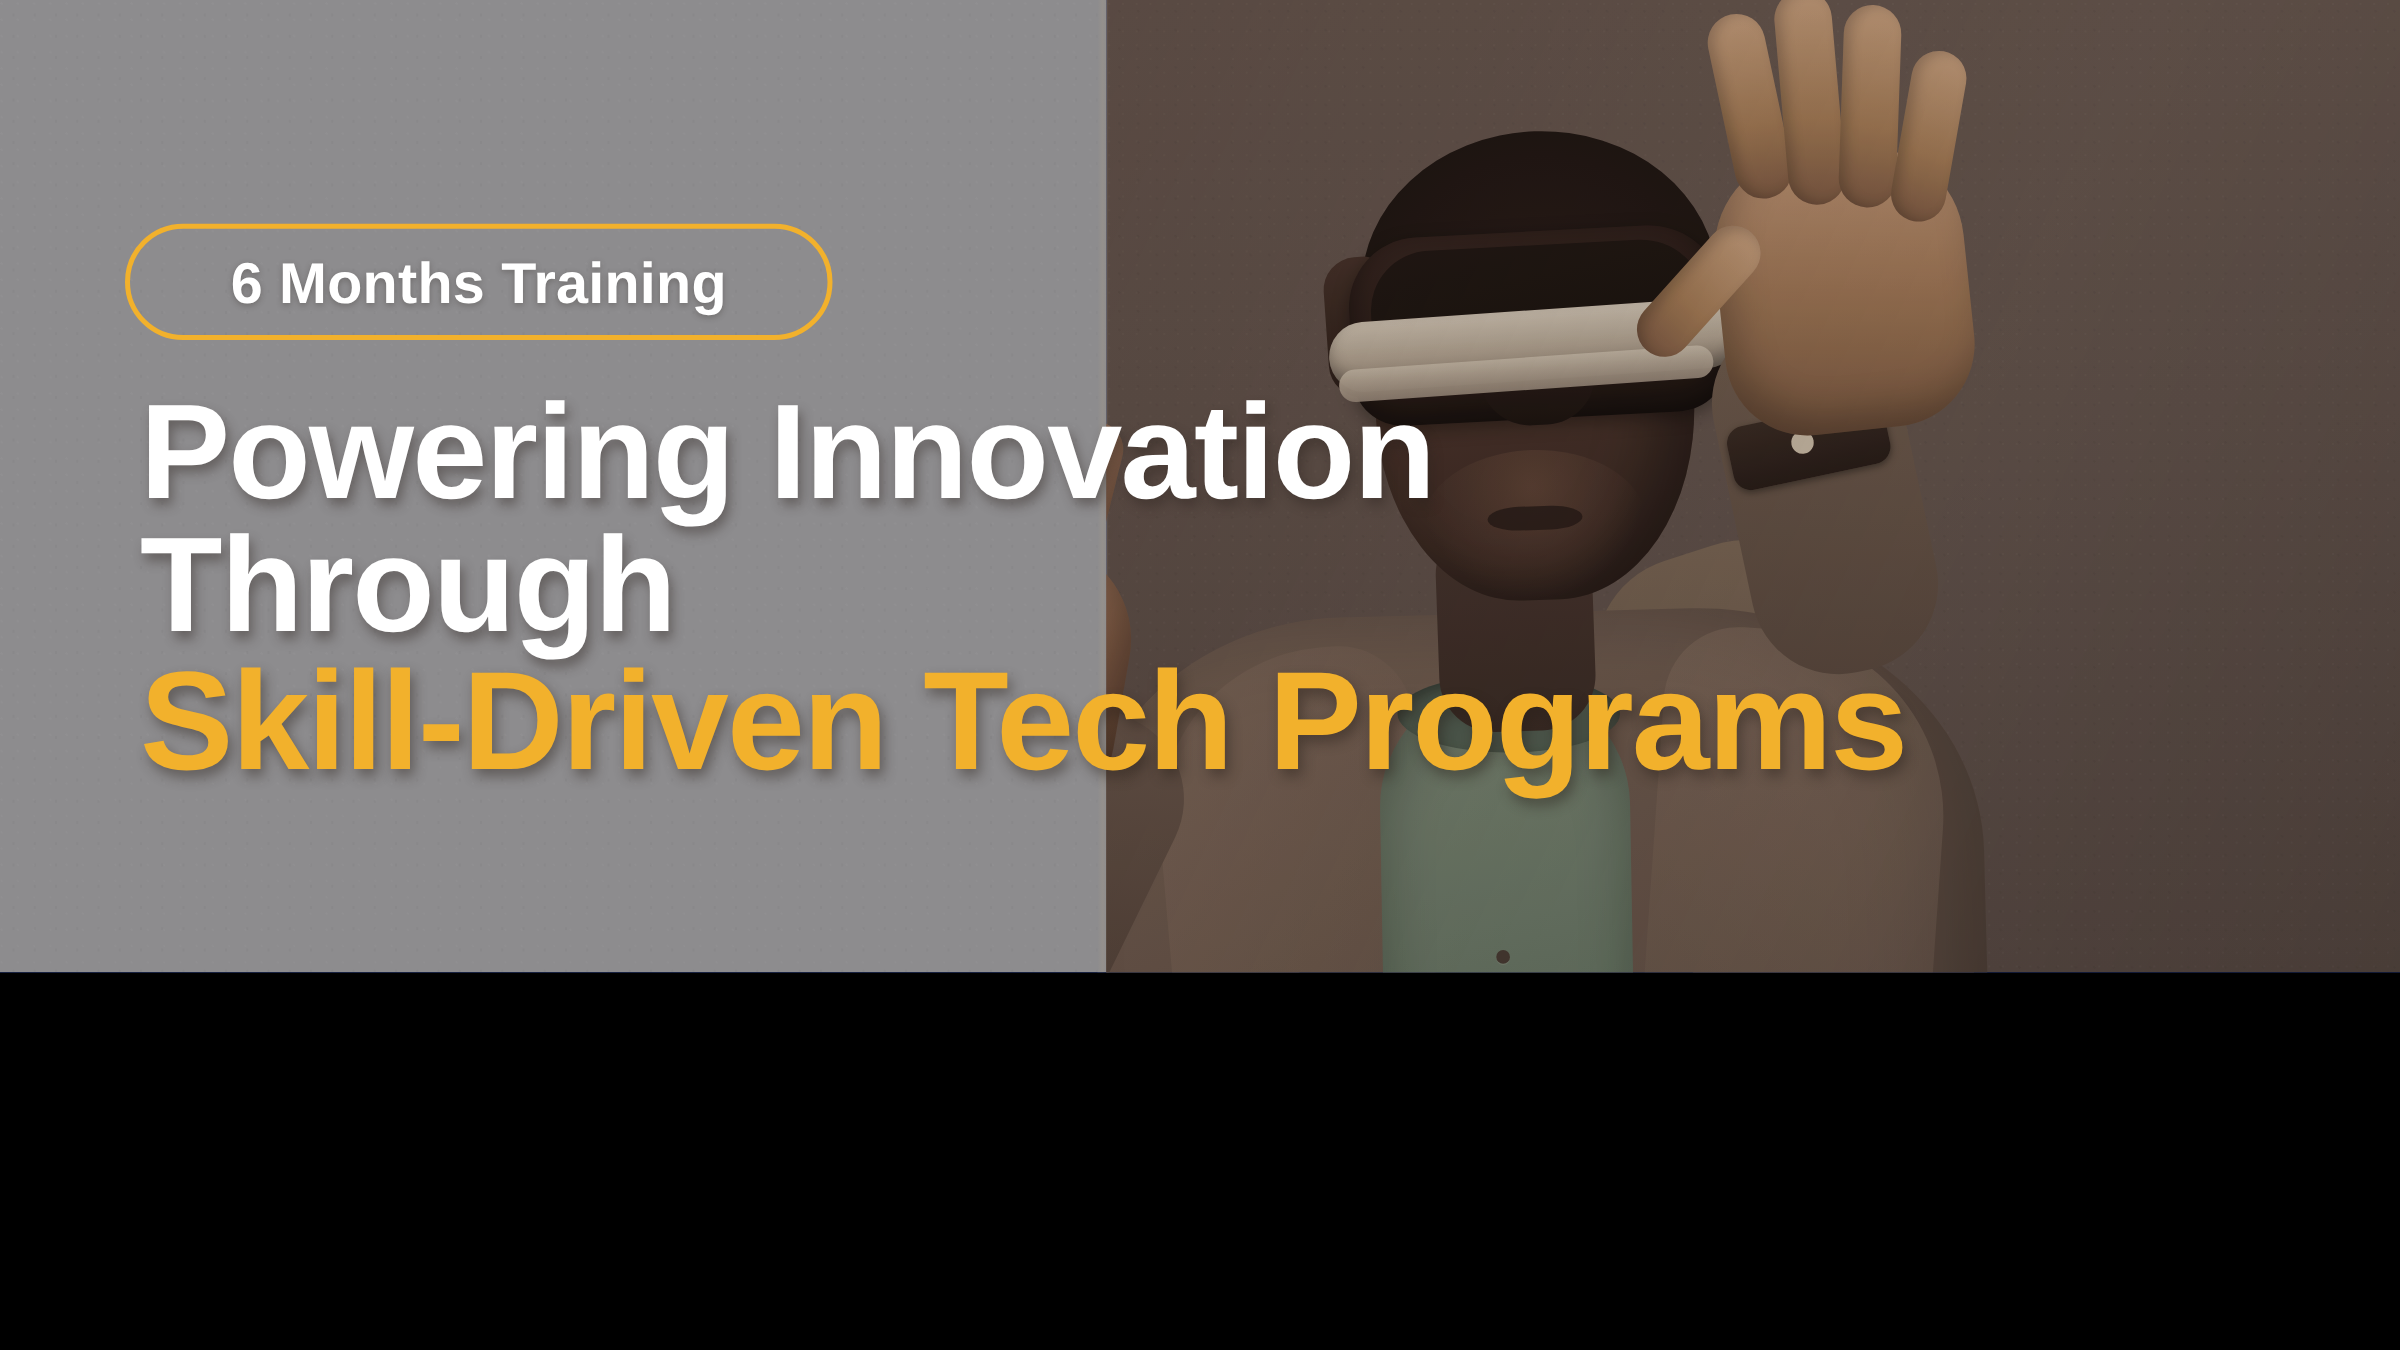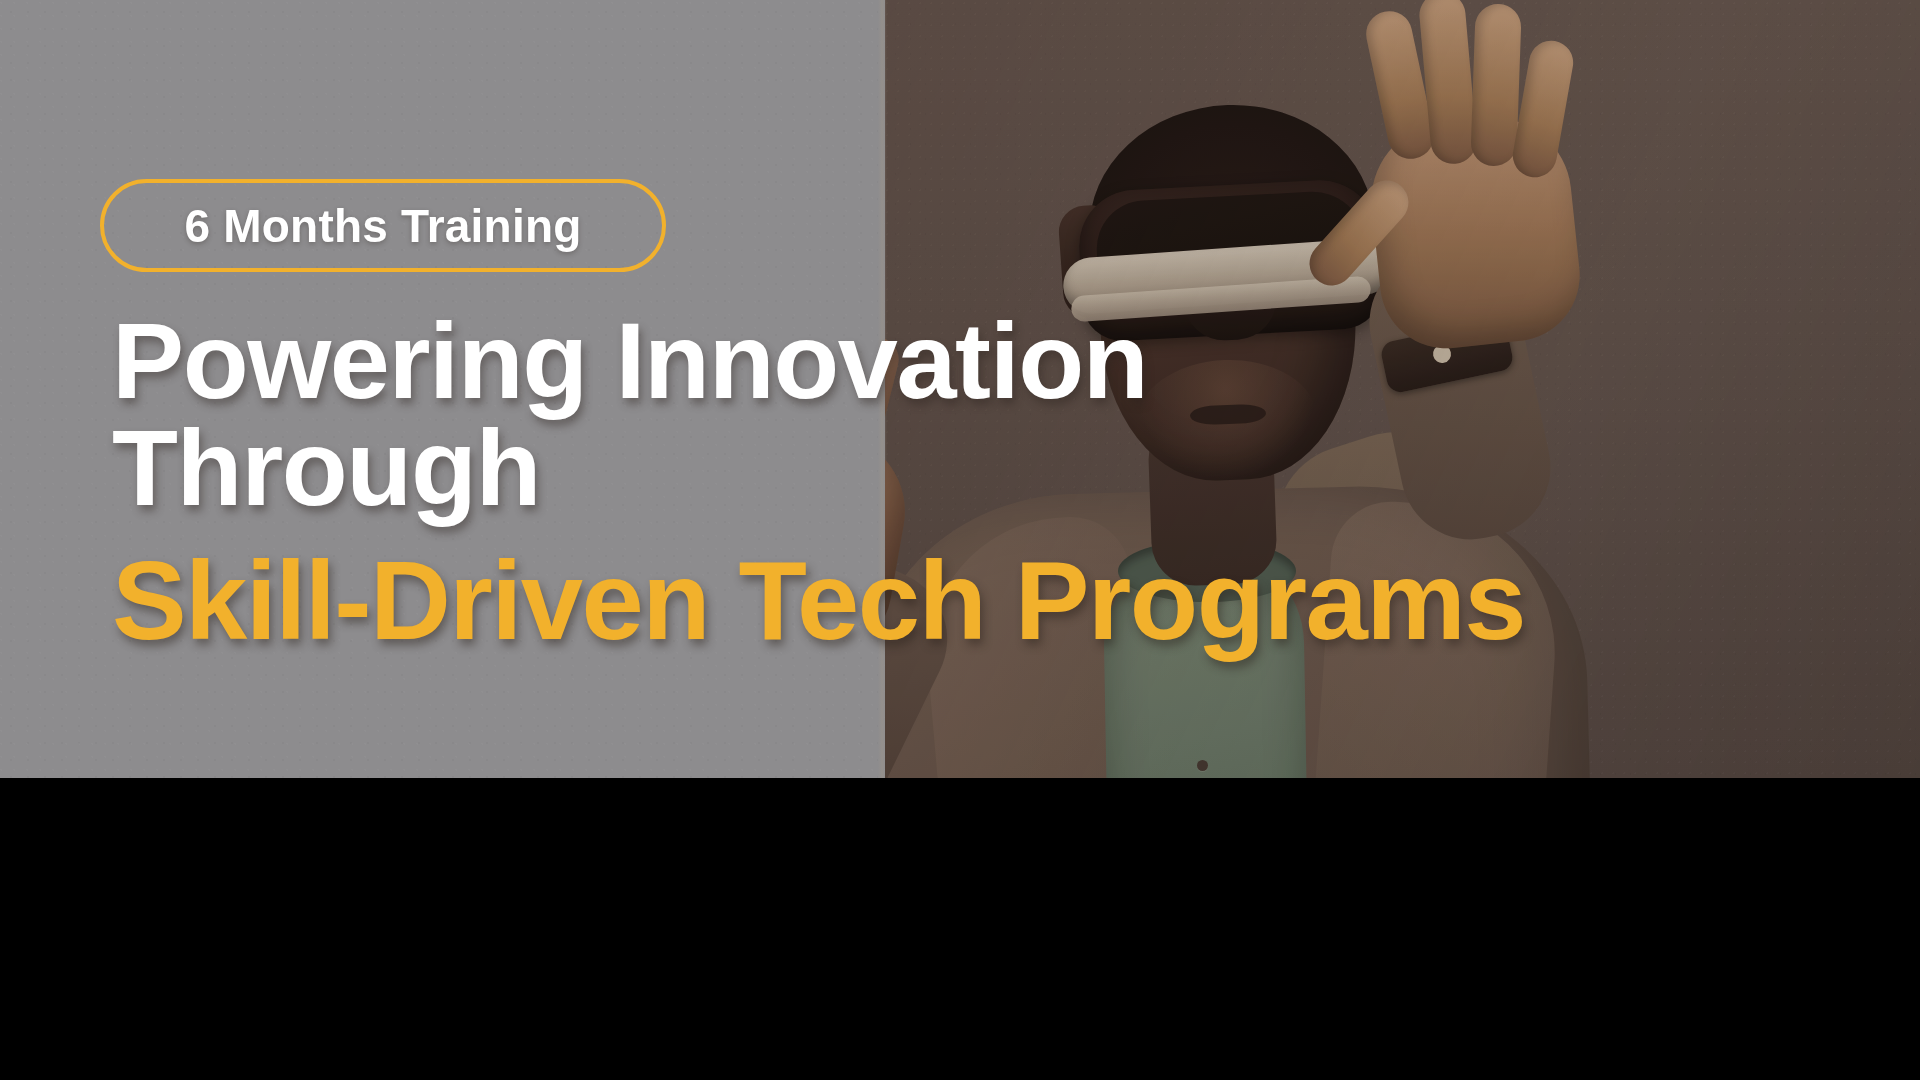--- a/index.html
+++ b/index.html
@@ -338,21 +338,20 @@
     padding:0;
   }
   .hl-white{
     color:#FFFFFF;
     text-shadow: 3px 6px 9px rgba(45,36,31,.42);
   }
   .hl-accent{
     color:#F2B12C;
     font-size:112px;
     letter-spacing:-1.6px;
-    margin-top:24px;
     text-shadow: 3px 6px 10px rgba(40,30,25,.45);
   }
 </style>
 </head>
 <body>
 
 <div id="banner">
 
   <div class="bg-left"></div>
   <div class="bg-right"></div>

